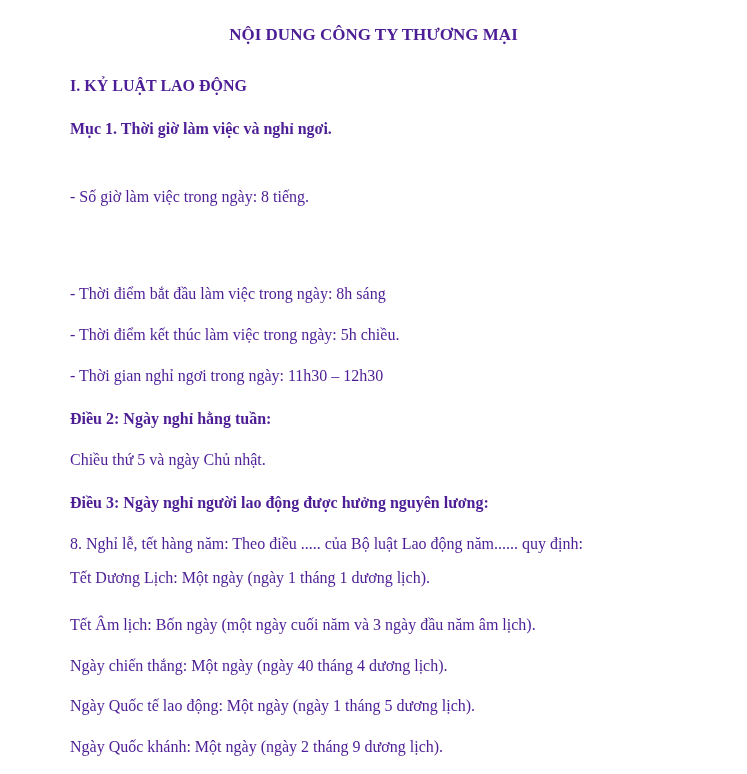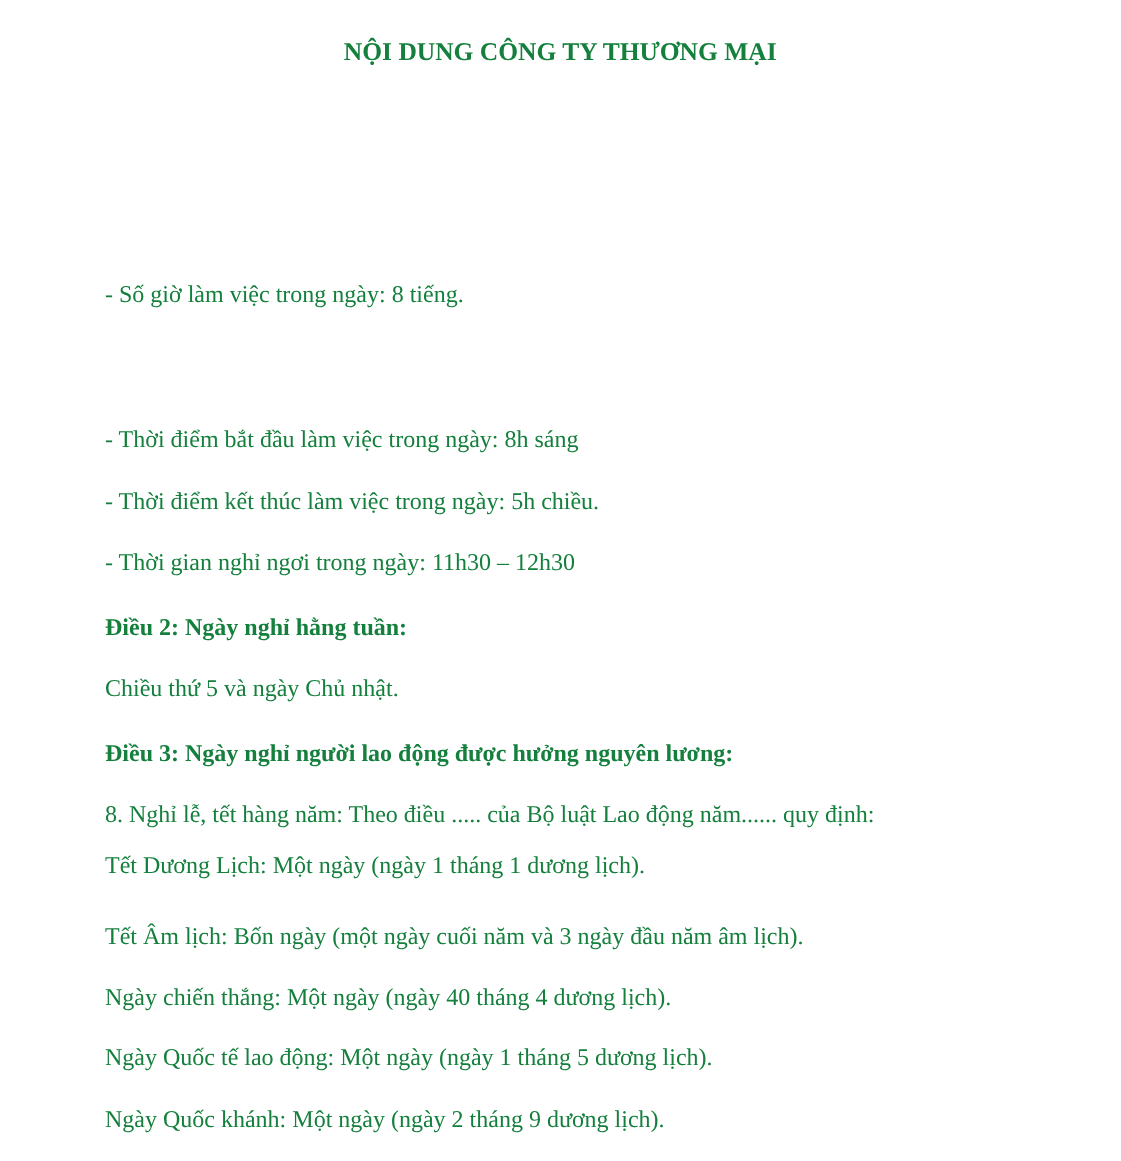--- a/index.html
+++ b/index.html
@@ -10,21 +10,21 @@
   body {
     width: 747px;
     height: 774px;
     overflow: hidden;
   }
   .page {
     position: relative;
     width: 747px;
     height: 774px;
     background: #ffffff;
-    color: #15803d;
+    color: #4c1d95;
     font-family: "Liberation Serif", "DejaVu Serif", serif;
   }
   .doc-title {
     position: absolute;
     left: 0;
     top: 24px;
     width: 100%;
     margin: 0;
     text-align: center;
     font-size: 17px;
@@ -42,21 +42,23 @@
   }
   .bold { font-weight: bold; }
 </style>
 </head>
 <body>
 
 <div class="page">
 
   <h1 class="doc-title">NỘI DUNG CÔNG TY THƯƠNG MẠI</h1>
 
+  <p class="line bold" style="top:76px">I. KỶ LUẬT LAO ĐỘNG</p>
 
+  <p class="line bold" style="top:119px">Mục 1. Thời giờ làm việc và nghỉ ngơi.</p>
 
 
   <p class="line" style="top:187px">- Số giờ làm việc trong ngày: 8 tiếng.</p>
 
 
   <p class="line" style="top:284px">- Thời điểm bắt đầu làm việc trong ngày: 8h sáng</p>
 
   <p class="line" style="top:325px">- Thời điểm kết thúc làm việc trong ngày: 5h chiều.</p>
 
   <p class="line" style="top:366px">- Thời gian nghỉ ngơi trong ngày: 11h30 – 12h30</p>

